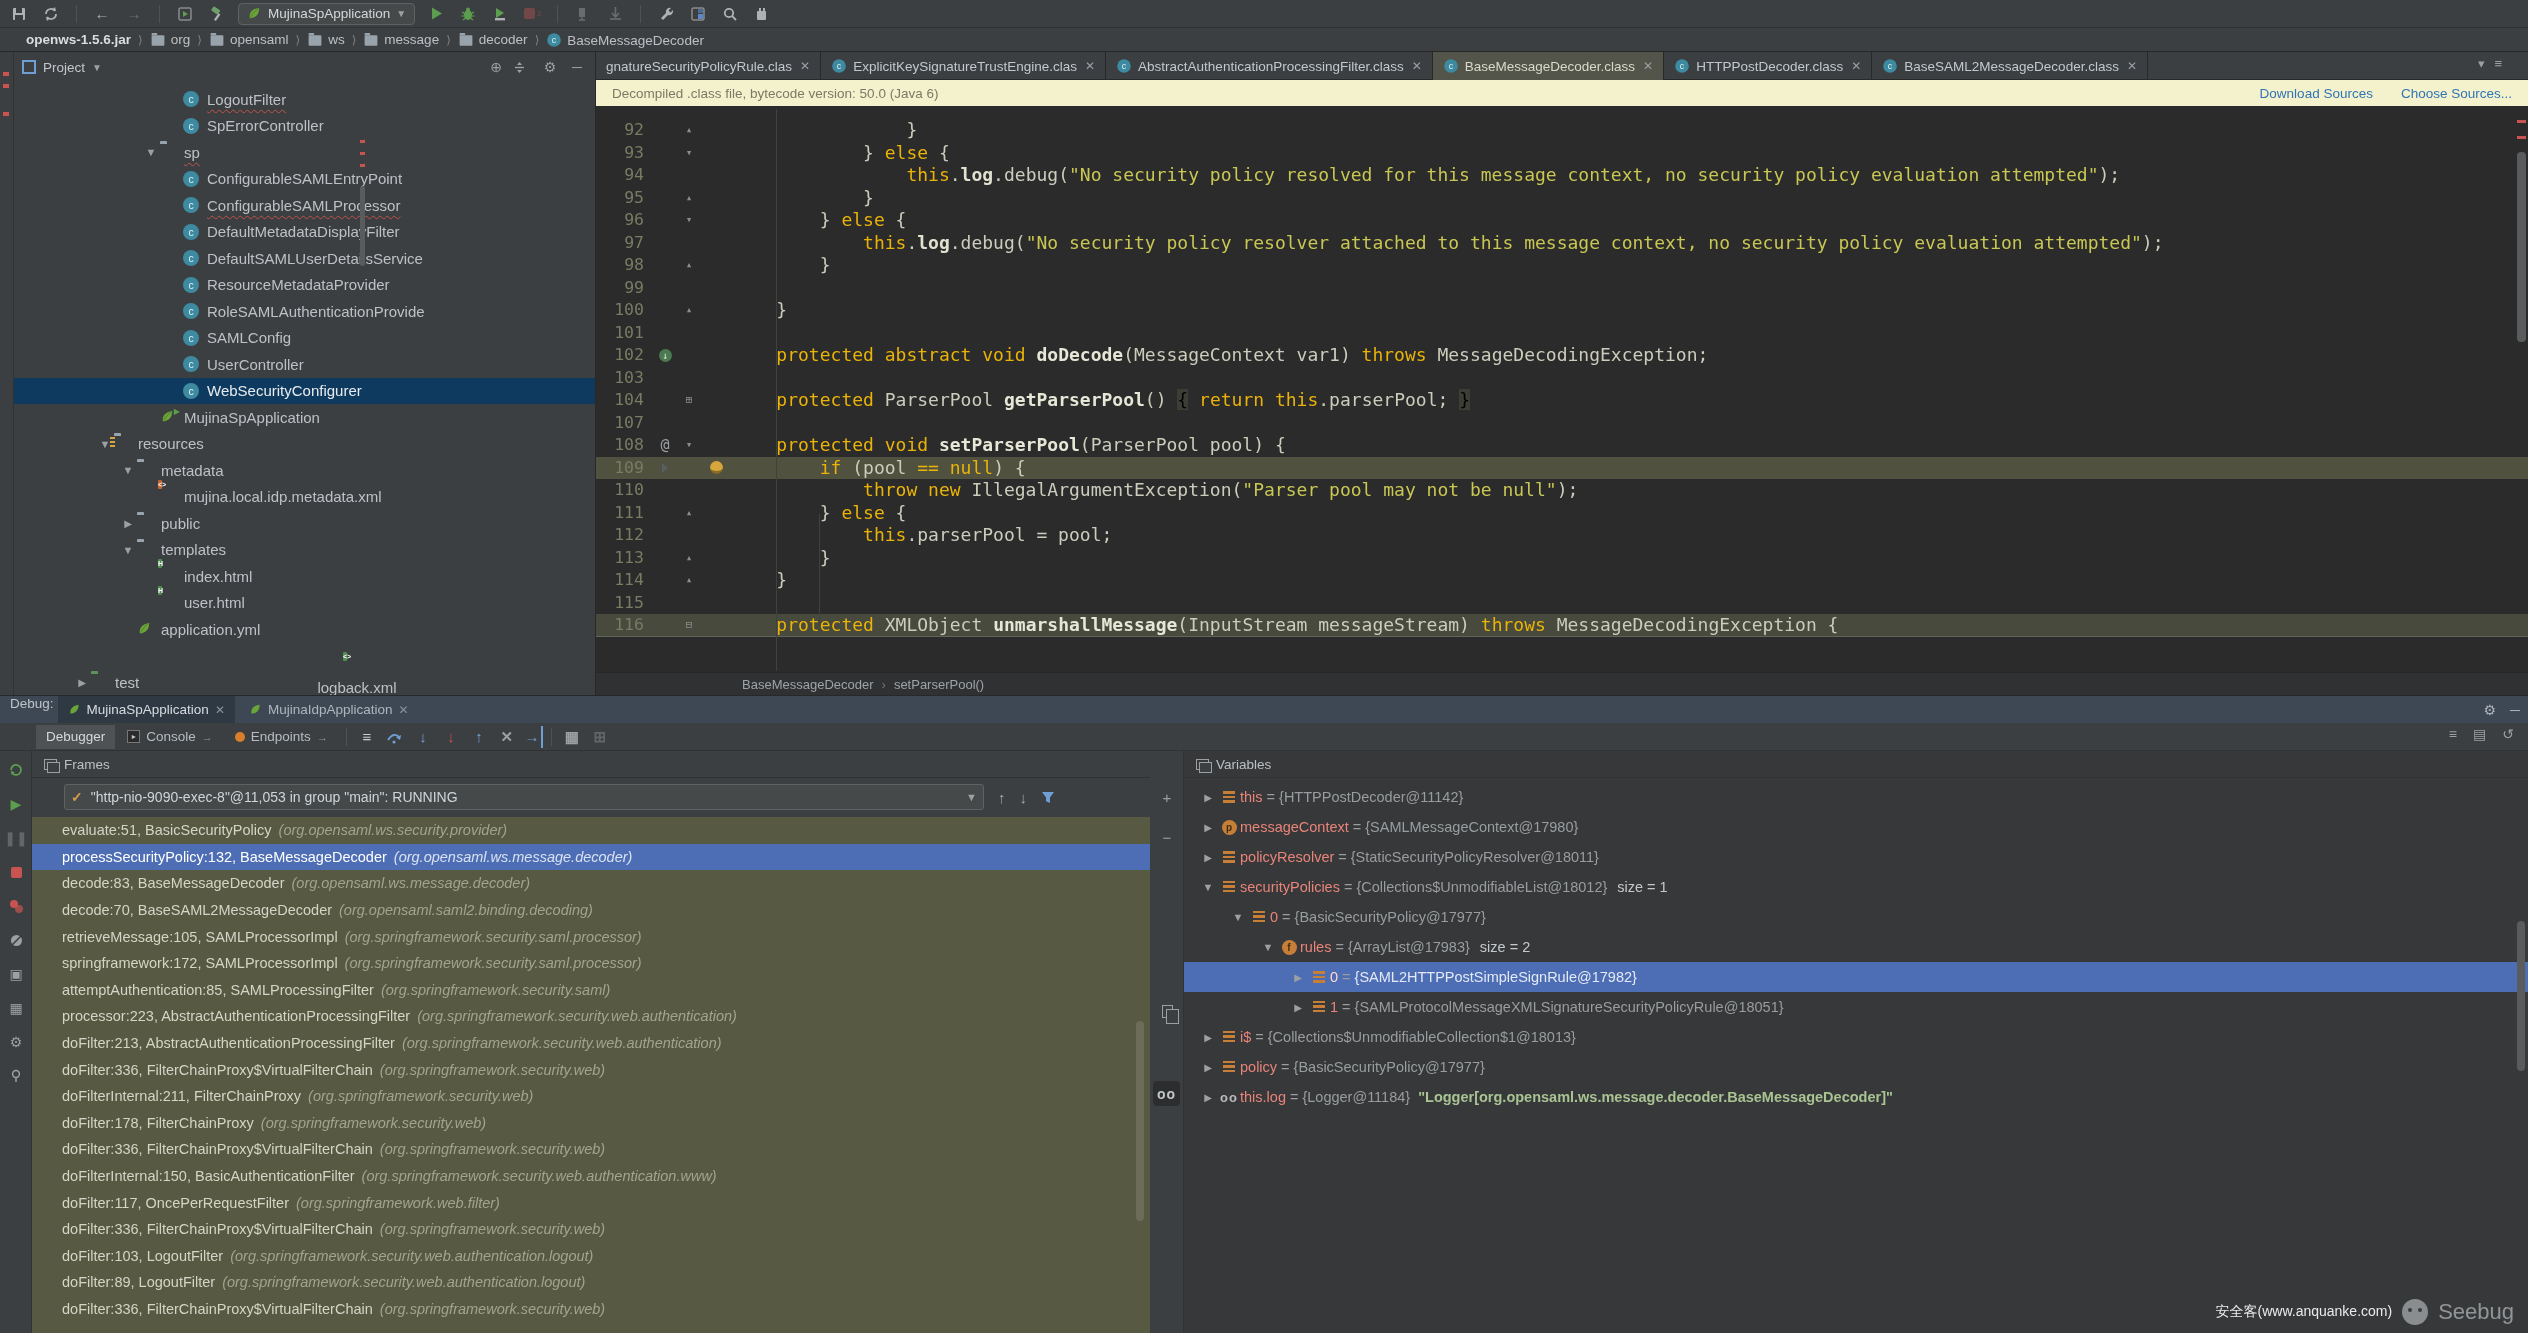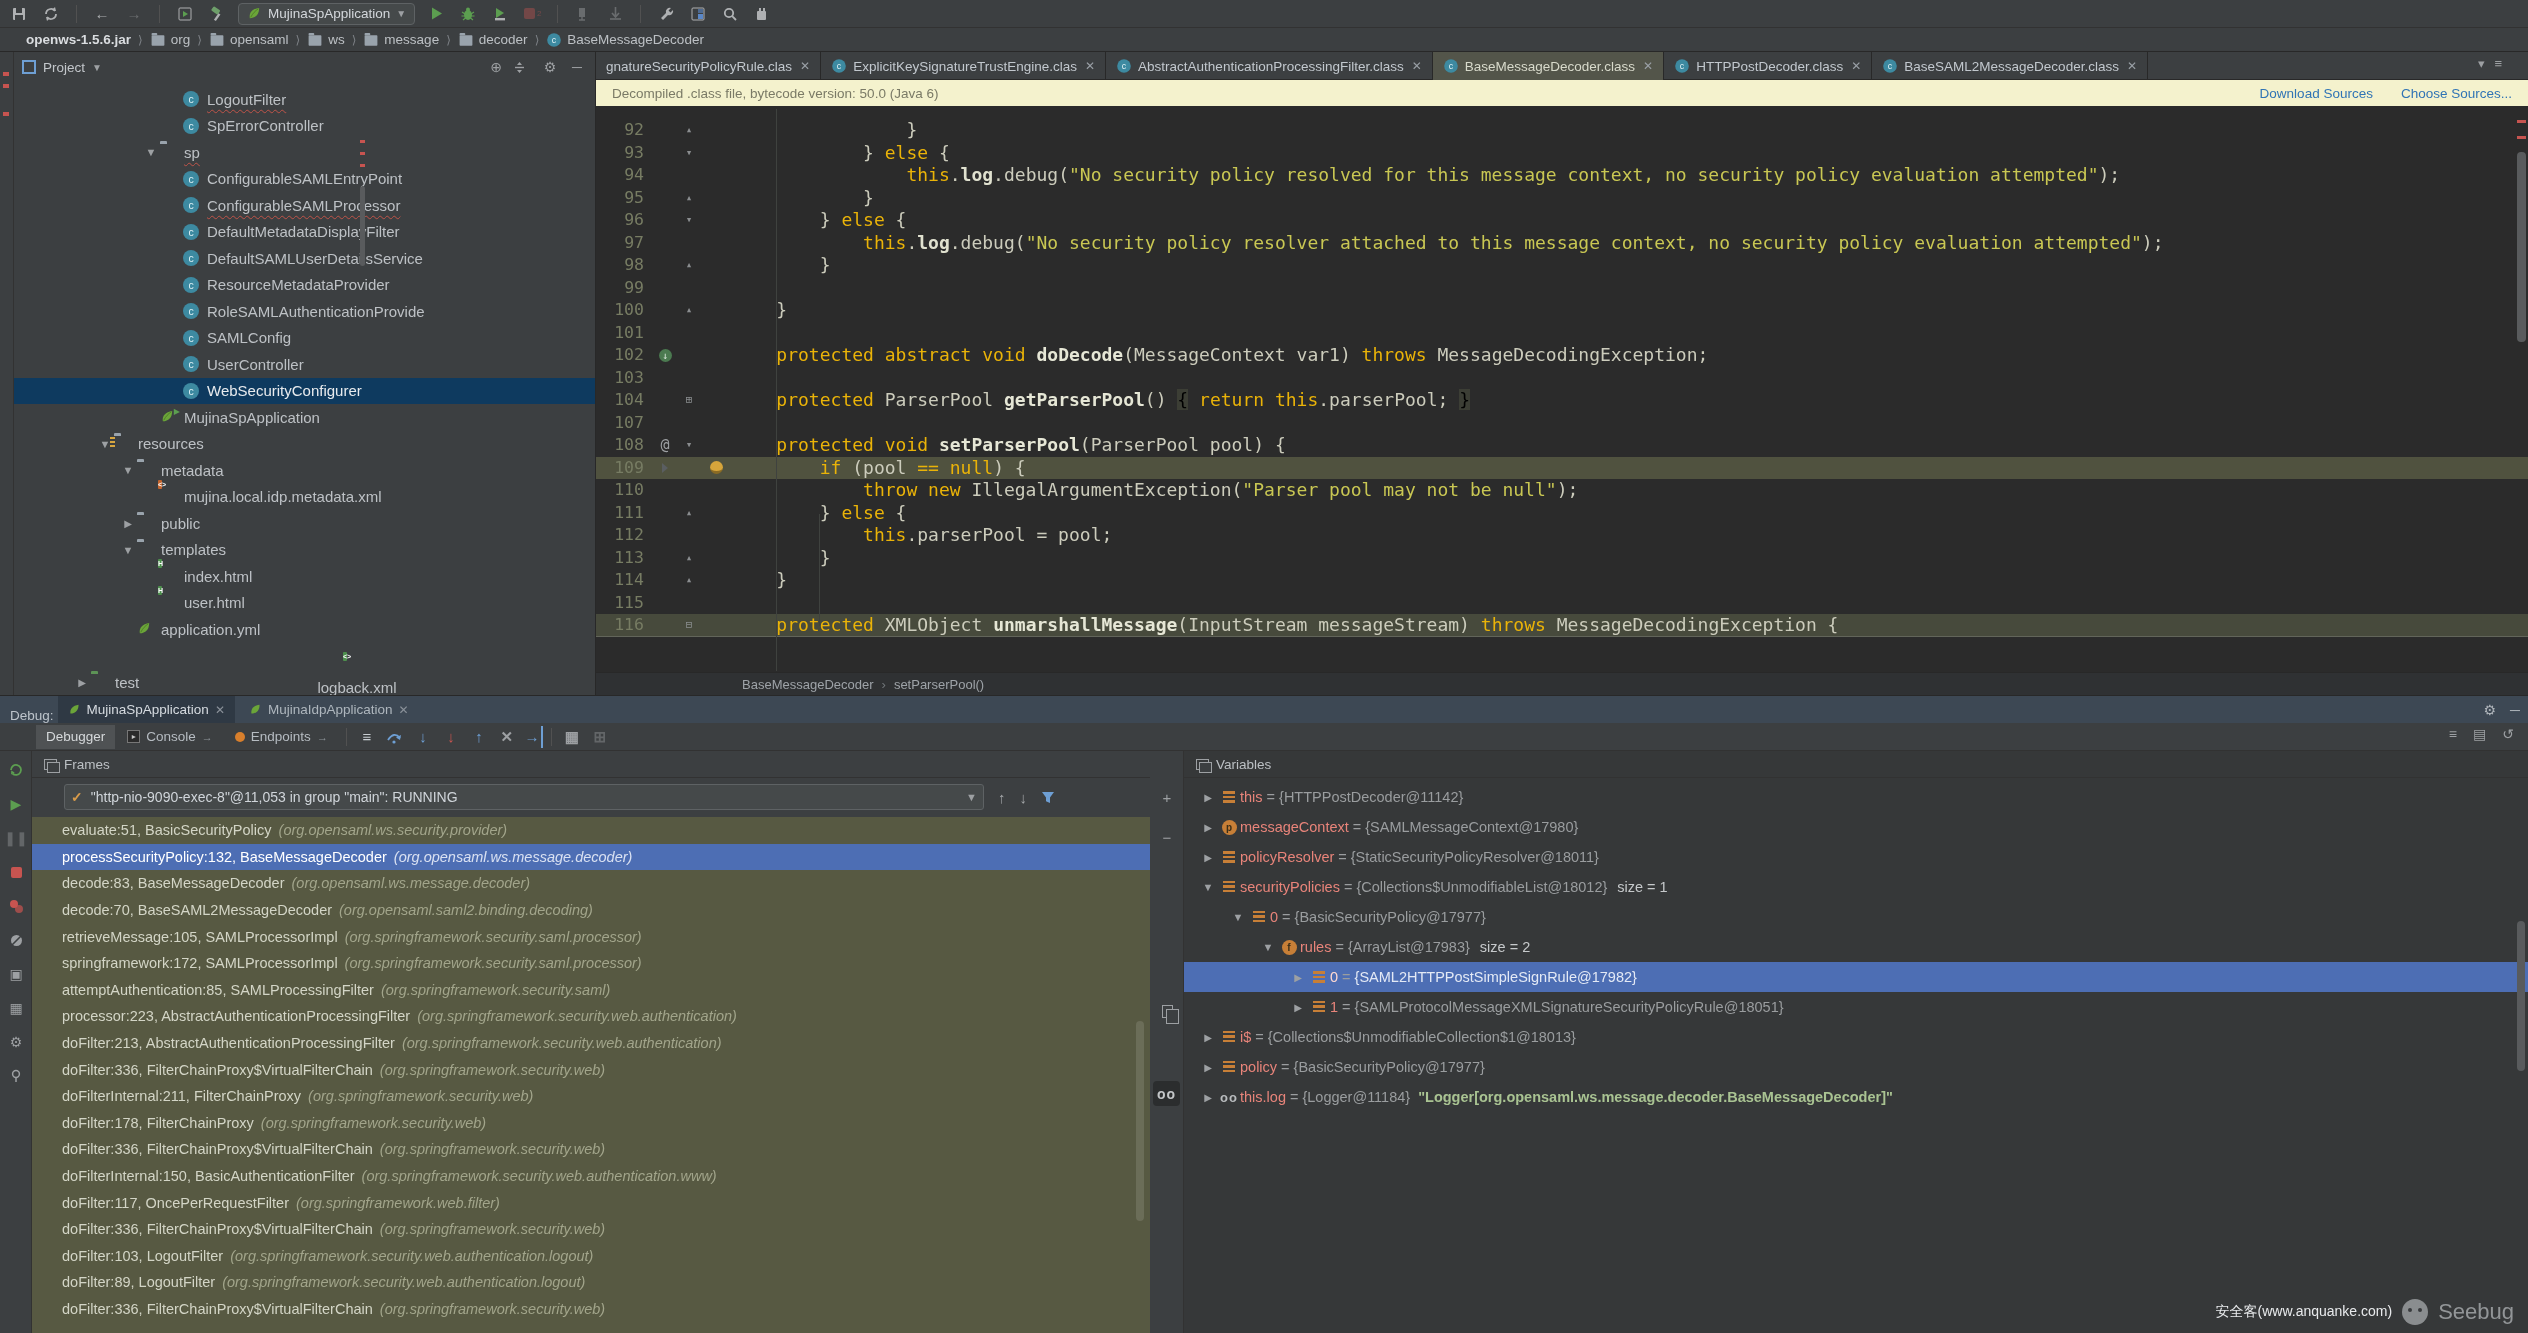--- a/index.html
+++ b/index.html
@@ -13,21 +13,21 @@
   .tbi { width:22px; height:22px; display:flex; align-items:center; justify-content:center;
     color:#aeb0b2; font-size:15px; }
   .tbsep { width:1px; height:18px; background:#515151; margin:0 4px; }
   #run-combo { height:22px; border:1px solid #5e6264; background:#45494a; border-radius:4px;
     display:flex; align-items:center; gap:6px; padding:0 8px; color:#d3d7db; font-size:13.5px; }
   .dim { opacity:.4; }
 
   
   #breadcrumbs { position:absolute; left:0; top:28px; width:2528px; height:24px; background:#3c3f41;
     border-bottom:1px solid #282828; display:flex; align-items:center; padding-left:26px; font-size:13.5px; color:#bcc0c4; }
-  .bc-item { display:flex; align-items:flex-start; gap:5px; }
+  .bc-item { display:flex; align-items:flex-end; gap:5px; }
   .bc-sep { color:#7e8287; margin:0 7px; font-size:12px; }
   .bc-bold { font-weight:bold; color:#dadde0; }
 
   
   #left-strip { position:absolute; left:0; top:52px; width:14px; height:643px; background:#3c3f41;
     border-right:1px solid #323232; }
   .red-dash { position:absolute; left:3px; width:6px; height:4px; background:#c75450; }
 
   
   #project { position:absolute; left:14px; top:52px; width:582px; height:643px; background:#3c3f41;
@@ -93,21 +93,21 @@
 
   #ed-crumbs { position:absolute; left:0; bottom:0; right:0; height:23px; background:#2f3133; border-top:1px solid #282828;
     display:flex; align-items:center; padding-left:146px; color:#9ea3a8; font-size:13px; gap:8px; }
 
   #ed-scrollbar { position:absolute; right:2px; top:60px; width:9px; }
   .sb-thumb { position:absolute; border-radius:4px; background:#595b5d; width:100%; }
   .sb-red { position:absolute; width:100%; height:3px; background:#c75450; }
 
   
   #debug { position:absolute; left:0; top:695px; width:2528px; height:638px; background:#3c3f41; border-top:1px solid #282828; }
-  #debug-header { position:absolute; left:0; top:0; right:0; height:27px; background:#3d4854; display:flex; align-items:flex-end;
+  #debug-header { position:absolute; left:0; top:0; right:0; height:27px; background:#3d4854; display:flex; align-items:flex-start;
     padding-left:10px; font-size:13.5px; color:#bdc4cb; }
   .dtab { display:flex; align-items:center; gap:6px; height:27px; padding:0 10px; margin-left:4px; color:#aeb6bd; }
   .dtab.sel { background:#2f3944; color:#d6dbe0; }
   .dtab .x { font-size:12px; color:#8b929a; }
   #debug-header-right { position:absolute; right:8px; top:0; height:27px; display:flex; align-items:center; gap:14px;
     color:#aeb4ba; font-size:14px; }
 
   #debug-toolbar { position:absolute; left:0; top:27px; right:0; height:28px; background:#3c3f41; border-bottom:1px solid #323232;
     display:flex; align-items:center; padding-left:36px; gap:4px; }
   .dtt { display:flex; align-items:center; gap:6px; height:24px; padding:0 10px; font-size:13.5px; color:#b6bcc2; }

